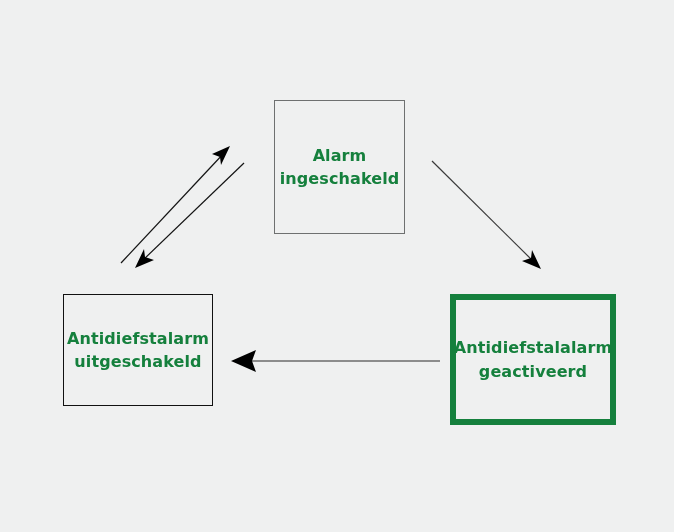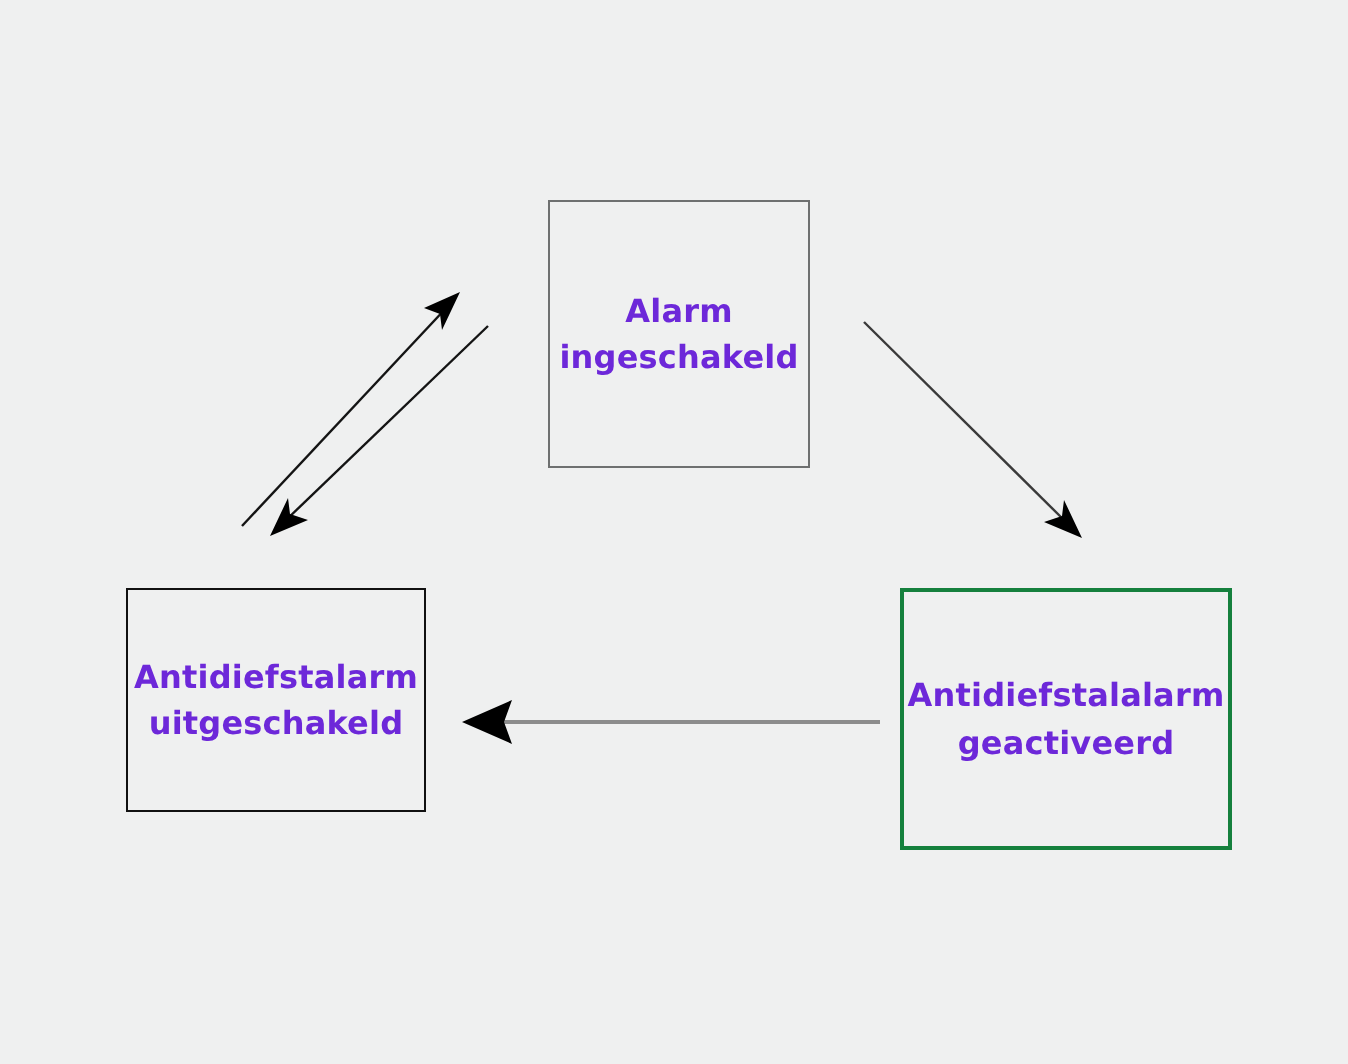--- a/index.html
+++ b/index.html
@@ -24,21 +24,21 @@
     box-sizing: border-box;
     background: #eff0f0;
     display: flex;
     align-items: center;
     justify-content: center;
     text-align: center;
   }
   .node-label {
     font-size: 16px;
     font-weight: bold;
-    color: #6d28d9;
+    color: #15803d;
     line-height: 1.45;
     white-space: pre-line;
     letter-spacing: 0.1px;
   }
   #node-alarm-ingeschakeld {
     left: 274px;
     top: 100px;
     width: 131px;
     height: 134px;
     border: 1px solid #6e7070;
@@ -48,21 +48,21 @@
     top: 294px;
     width: 150px;
     height: 112px;
     border: 1px solid #111111;
   }
   #node-antidiefstalalarm-geactiveerd {
     left: 450px;
     top: 294px;
     width: 166px;
     height: 131px;
-    border: 2px solid #15803d;
+    border: 6px solid #15803d;
   }
   #edges {
     position: absolute;
     left: 0;
     top: 0;
     width: 674px;
     height: 532px;
   }
 </style>
 </head>

